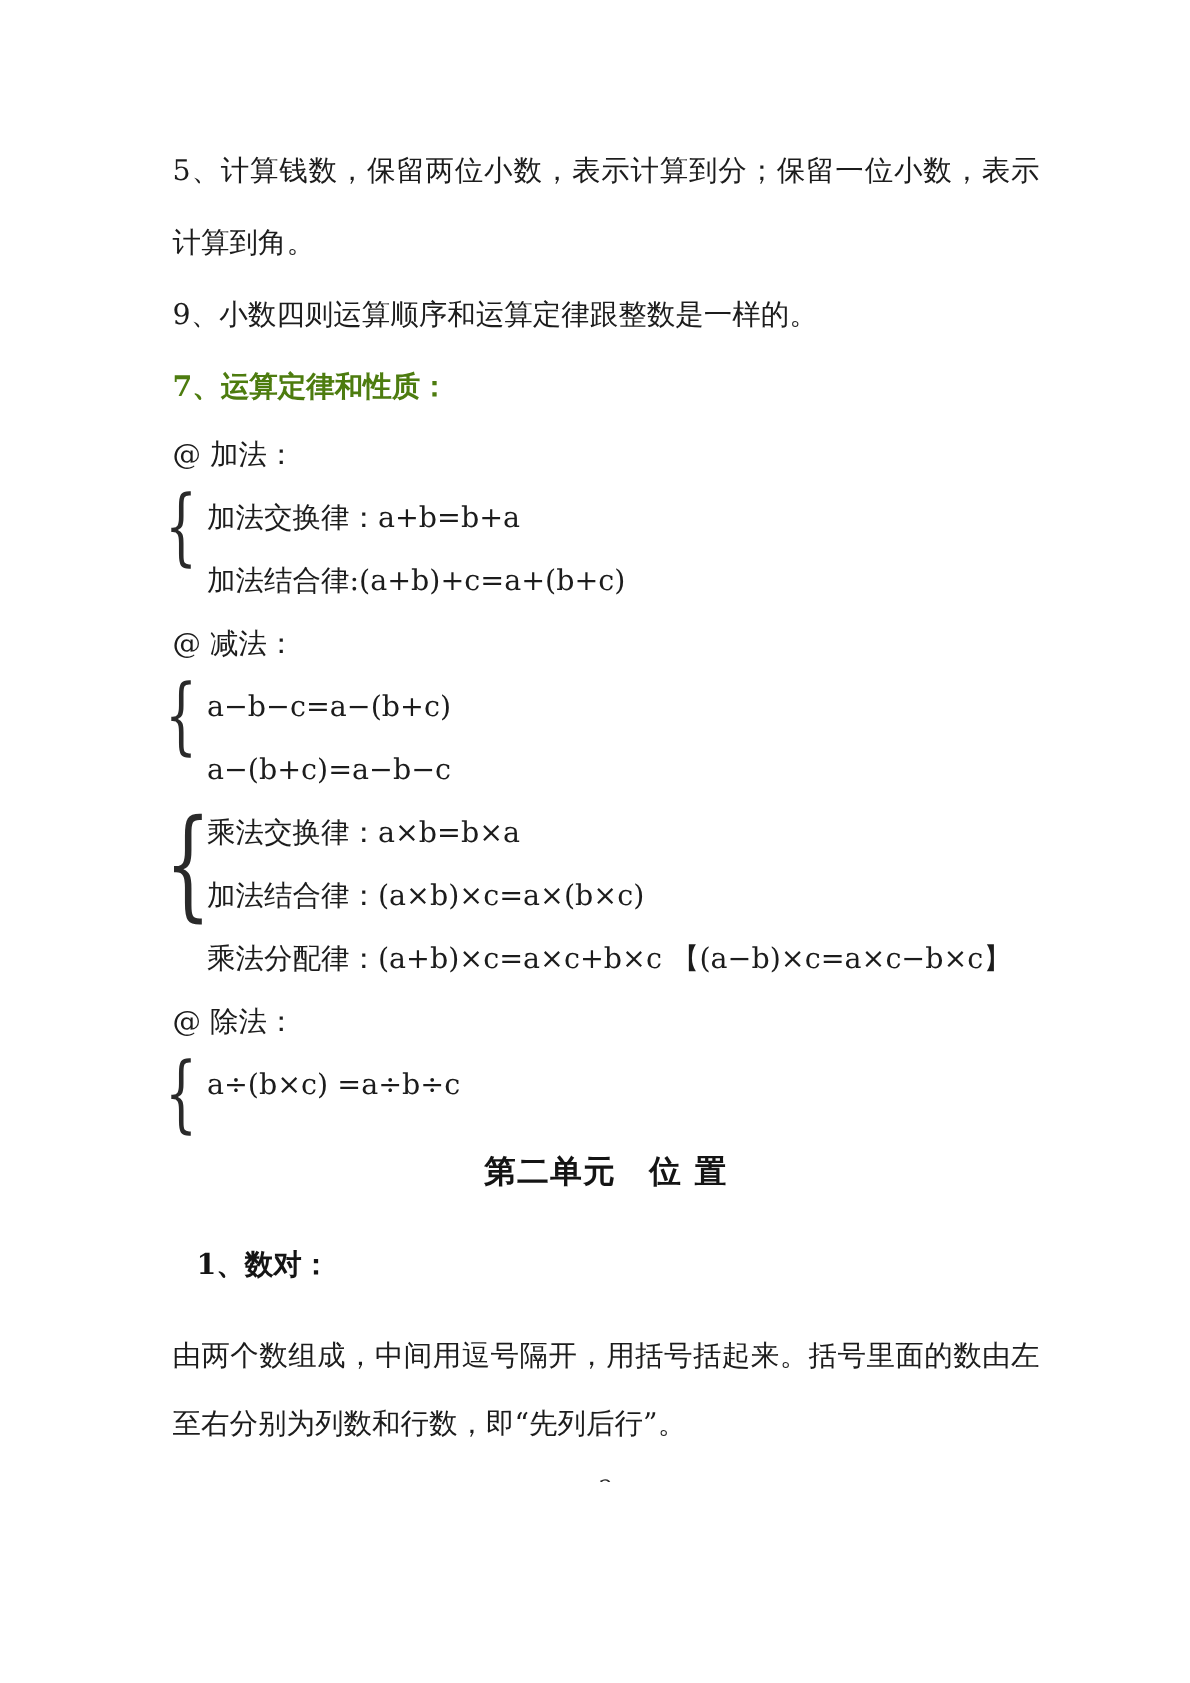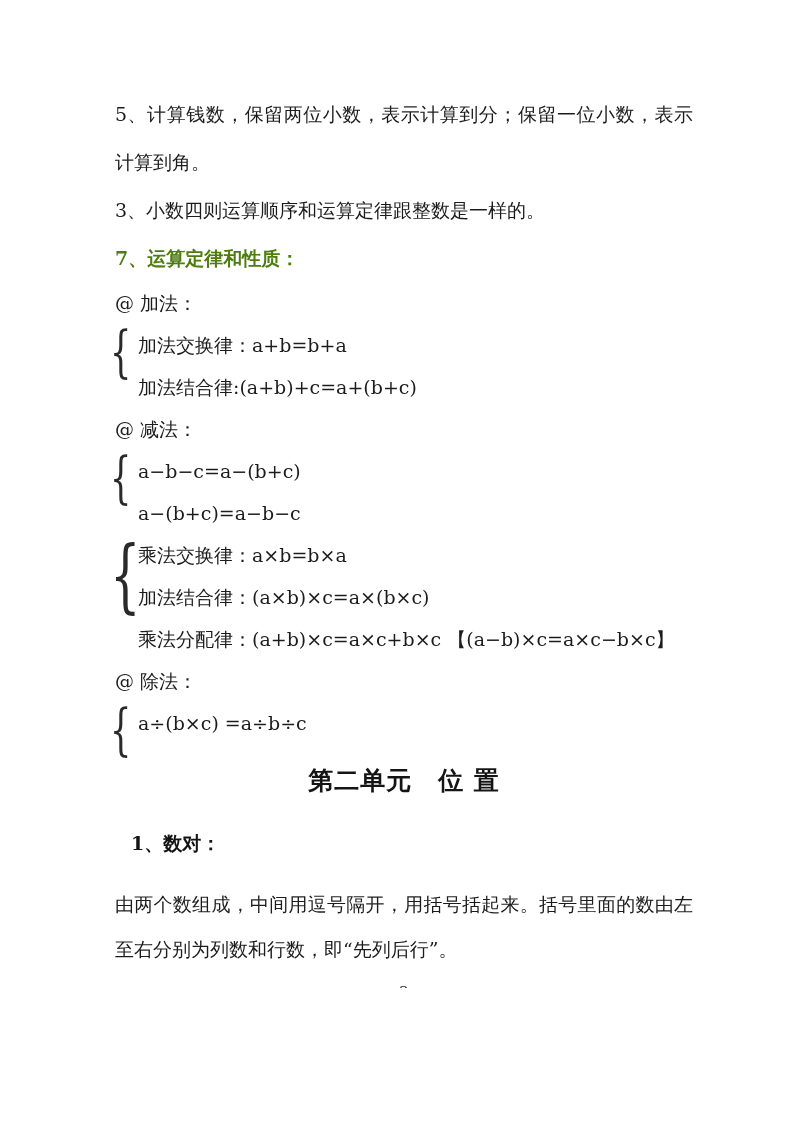--- a/index.html
+++ b/index.html
@@ -31,21 +31,21 @@
     transform: scaleX(0.6);
     transform-origin: left top;
     white-space: nowrap;
   }
   .brace.tall { font-size: 80px; line-height: 80px; top: 2px; }
   .unit-heading {
     margin: 13px 0 0 0;
     line-height: 48px;
     text-align: center;
     font-weight: 700;
-    font-size: 25px;
+    font-size: 21px;
     color: #141414;
     letter-spacing: 1px;
     white-space: nowrap;
   }
   .sub-heading { line-height: 45px; margin: 16px; font-weight: 700; color: #141414; white-space: nowrap; }
   .para { line-height: 45px; margin: 0; white-space: nowrap; }
   .page-num {
     margin: 8px 0 0 0;
     line-height: 24px;
     text-align: center;
@@ -53,21 +53,21 @@
     color: #2a2a2a;
   }
 </style>
 </head>
 <body>
 
 <div class="page">
 
   <p class="b justify">5、计算钱数，保留两位小数，表示计算到分；保留一位小数，表示</p>
   <p class="b">计算到角。</p>
-  <p class="b">3、小数四则运算顺序和运算定律跟整数是一样的。</p>
+  <p class="b">9、小数四则运算顺序和运算定律跟整数是一样的。</p>
   <p class="b bold">7、运算定律和性质：</p>
 
   <div class="op-section">
     <p class="f">@ 加法：</p>
     <div class="brace-group">
       <span class="brace">{</span>
       <p class="f">加法交换律：a+b=b+a</p>
       <p class="f">加法结合律:(a+b)+c=a+(b+c)</p>
     </div>
   </div>

